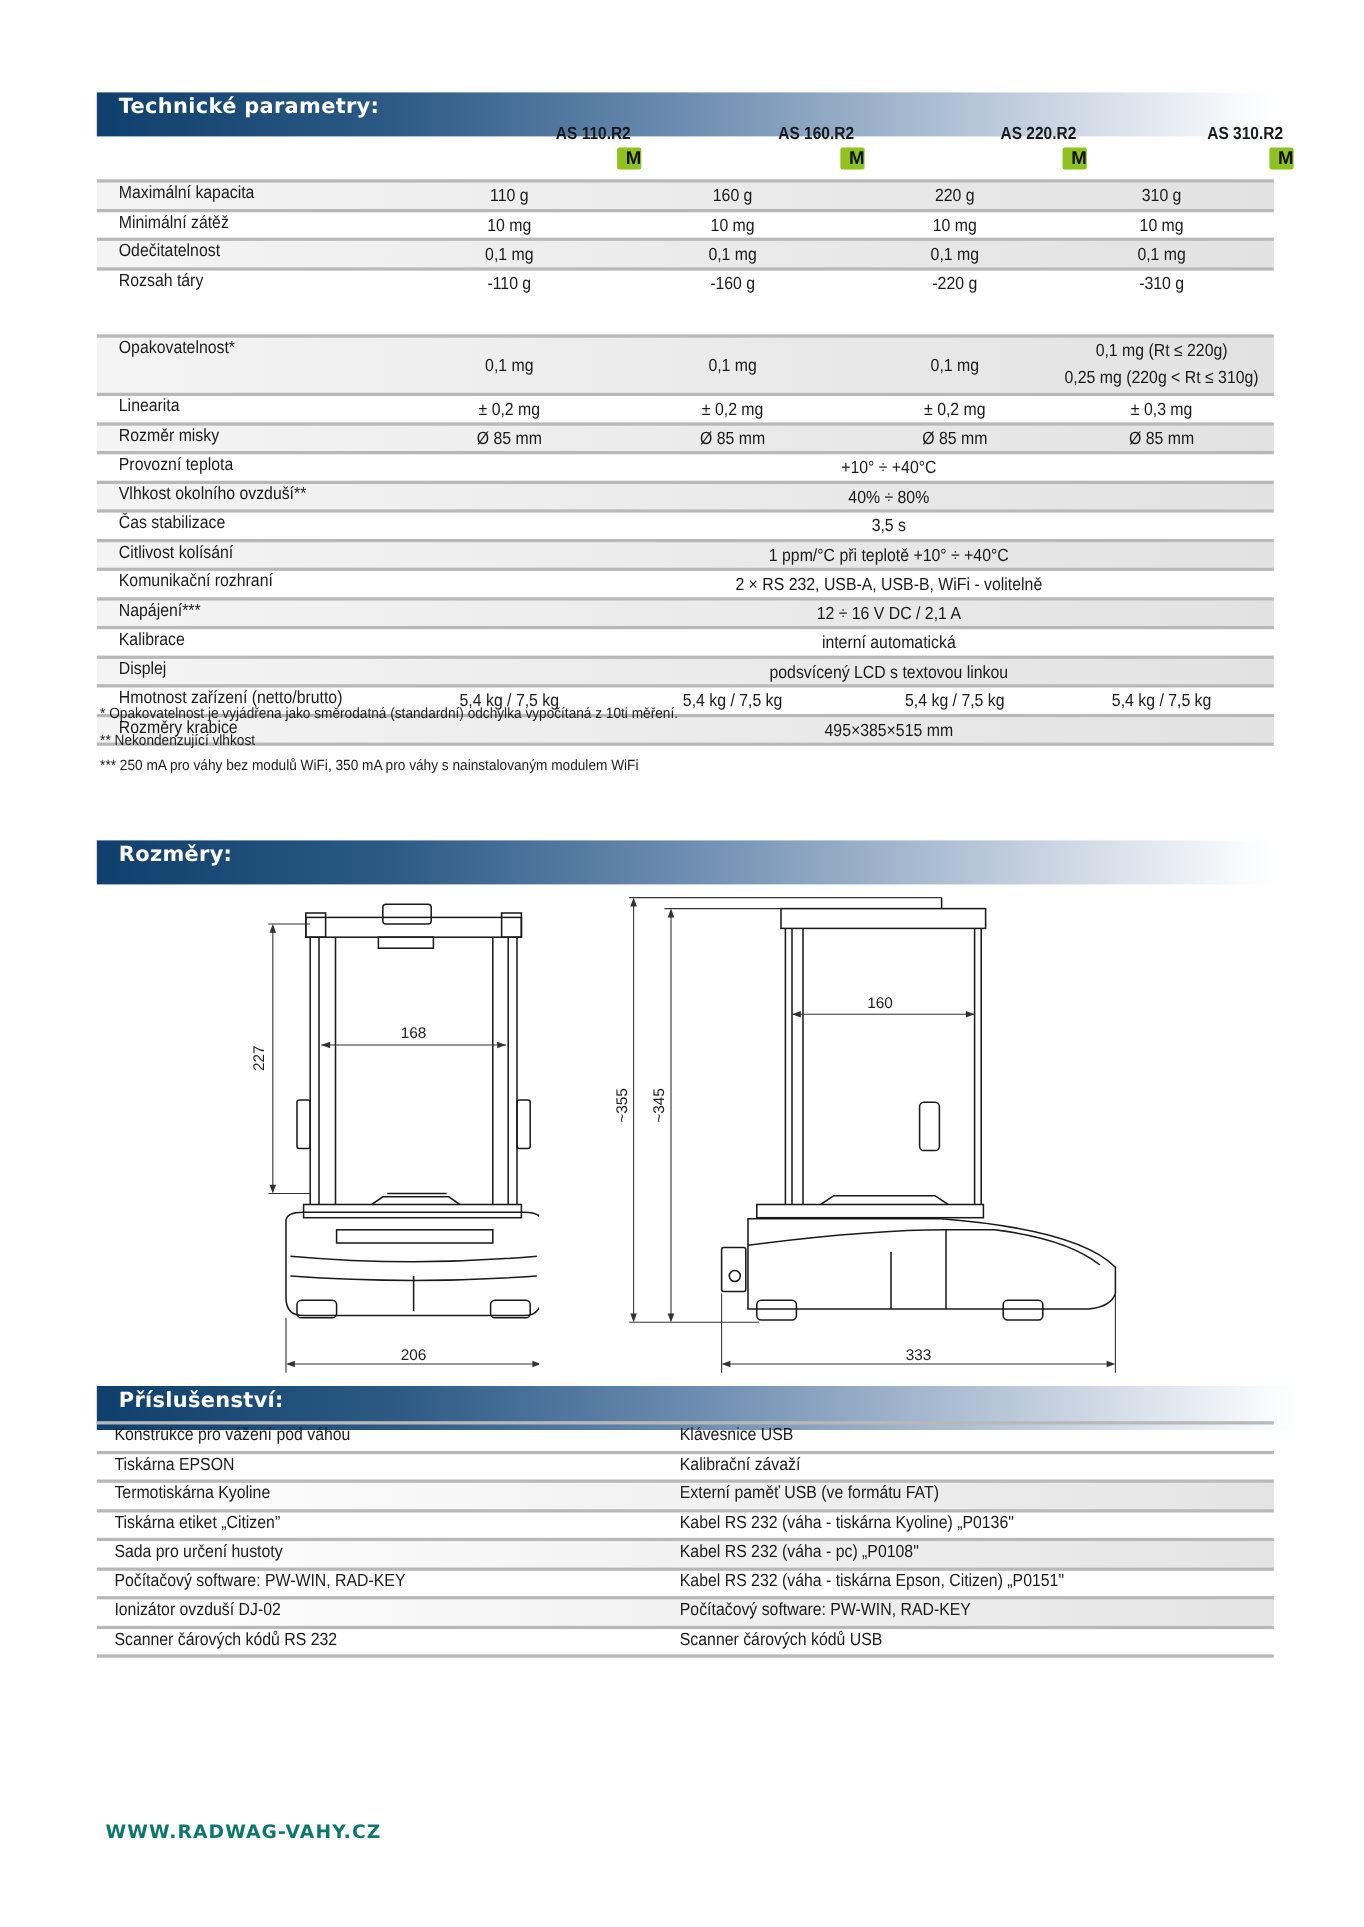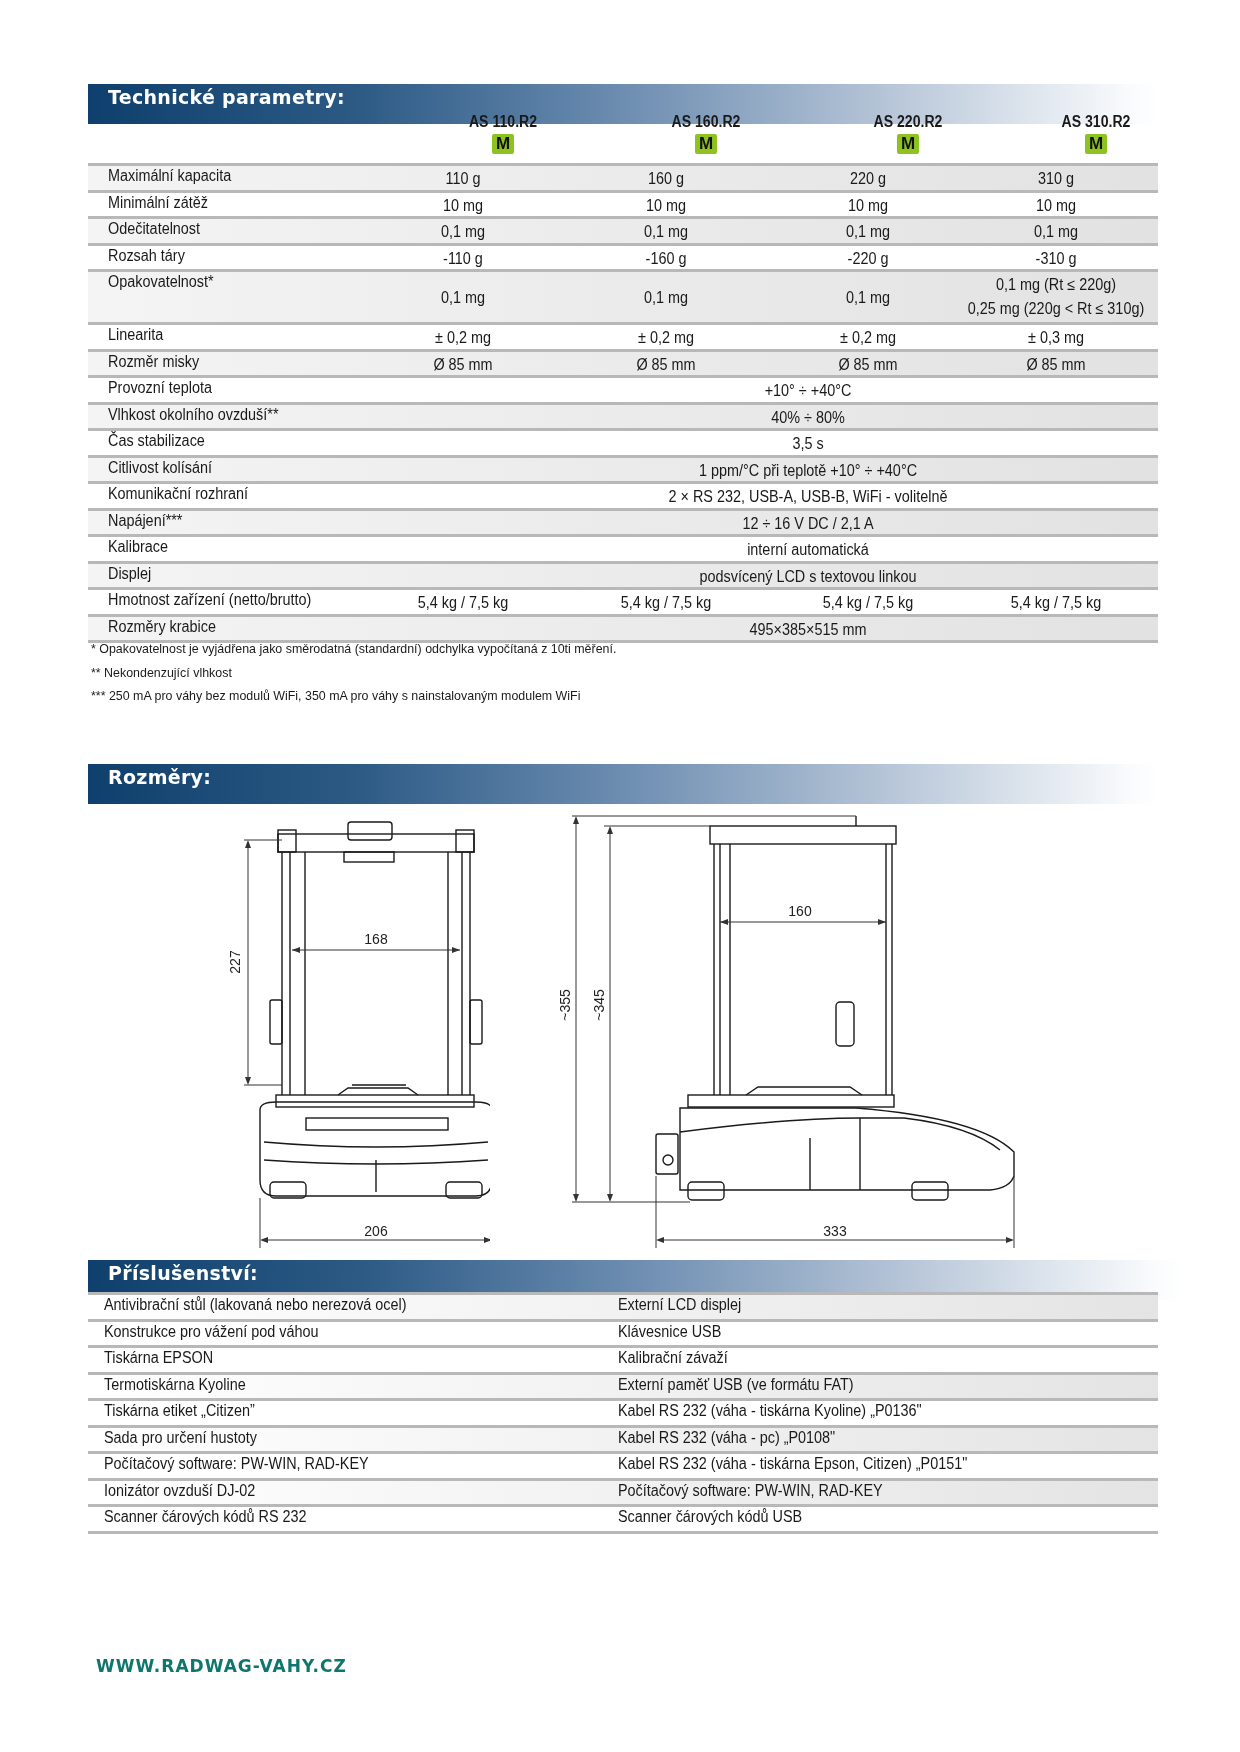--- a/index.html
+++ b/index.html
@@ -5,27 +5,27 @@
   html, body { margin: 0; padding: 0; background: #ffffff; }
   body { width: 1240px; height: 1752px; position: relative; overflow: hidden;
          font-family: "Liberation Sans", sans-serif; color: #1a1a1a; }
   .section-bar { position: absolute; left: 88px; width: 1070px; height: 40px;
          background: linear-gradient(to right, #0f3f6c 0%, #2c5a85 25%, #6d8db1 50%, #b7c6d8 75%, #f8fafc 97%, #ffffff 100%); }
   .section-bar .title { position: absolute; left: 20px; top: 1px; color: #ffffff; font-weight: bold;
          font-family: "DejaVu Sans", sans-serif; font-size: 19px; letter-spacing: 0.3px; line-height: 24px; }
   
   .spec { position: absolute; left: 88px; top: 111px; width: 1070px; }
   .models { position: relative; height: 52px; }
-  .model { position: absolute; top: 2px; width: 160px; text-align: center; }
+  .model { position: absolute; top: 2px; width: 160px; text-align: right; }
   .model .name { font-size: 16px; font-weight: bold; transform: scaleX(0.88); display:block; }
   .model .badge { display: inline-block; margin-top: 3px; background: #8dc21f; color: #111; font-weight: bold;
          font-size: 17px; width: 22px; height: 20px; line-height: 20px; border-radius: 2px; }
   .row { position: relative; border-top: 3px solid #b8b8b8; height: 23.5px; font-size: 16px; }
   .row.shade { background: linear-gradient(to right, #f4f4f4, #e2e2e2); }
-  .row.tall { height: 50px; }
+  .row.tall { height: 50px; margin-top: 35px; }
   .row.last { border-bottom: 3px solid #b8b8b8; }
   .row .label { position: absolute; left: 20px; top: 1px; transform: scaleX(0.9); transform-origin: left; white-space: nowrap; }
   .row .cell { position: absolute; top: 4px; width: 200px; text-align: center; transform: scaleX(0.9); white-space: nowrap; }
   .row.tall .cell { top: 17px; }
   .row .cell.multi { top: 1px; line-height: 24px; }
   .row .span { position: absolute; left: 370px; width: 700px; top: 4px; text-align: center; transform: scaleX(0.9); white-space: nowrap; }
   .c0 { left: 275px; } .c1 { left: 478px; } .c2 { left: 680px; } .c3 { left: 868px; }
   .footnotes { position: absolute; left: 91px; top: 637px; font-size: 13.5px; line-height: 23.5px; }
   .footnotes div { transform: scaleX(0.92); transform-origin: left; white-space: nowrap; }
   
@@ -289,24 +289,20 @@
   <text class="dim-text" x="44" y="205" transform="rotate(-90 44 205)" text-anchor="middle">~345</text>
   <text class="dim-text" x="240" y="116" text-anchor="middle">160</text>
   <text class="dim-text" x="275" y="436" text-anchor="middle">333</text>
 </svg>
 
 <div class="section-bar" style="top:1260px;padding-left:24px;">
   <span class="title">Příslušenství:</span>
 </div>
 
 <div class="acc" id="acc-rows">
-    <div class="arow shade">
-      <span class="left">Antivibrační stůl (lakovaná nebo nerezová ocel)</span>
-      <span class="right">Externí LCD displej</span>
-    </div>
     <div class="arow">
       <span class="left">Konstrukce pro vážení pod váhou</span>
       <span class="right">Klávesnice USB</span>
     </div>
     <div class="arow">
       <span class="left">Tiskárna EPSON</span>
       <span class="right">Kalibrační závaží</span>
     </div>
     <div class="arow shade">
       <span class="left">Termotiskárna Kyoline</span>

